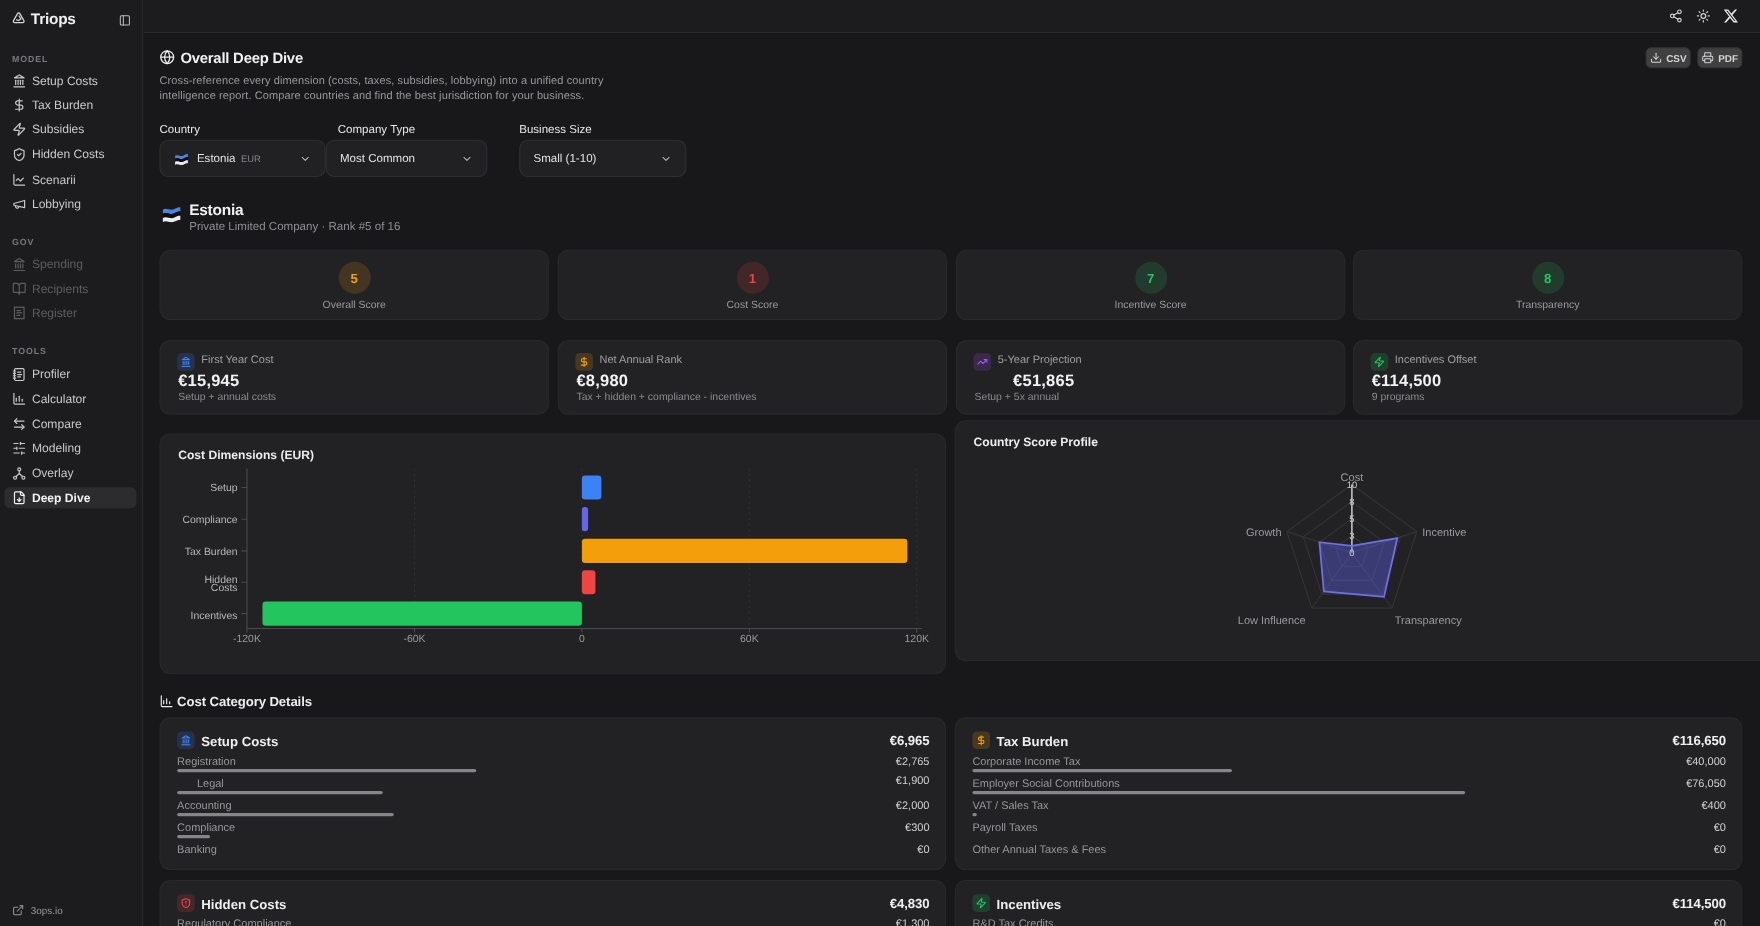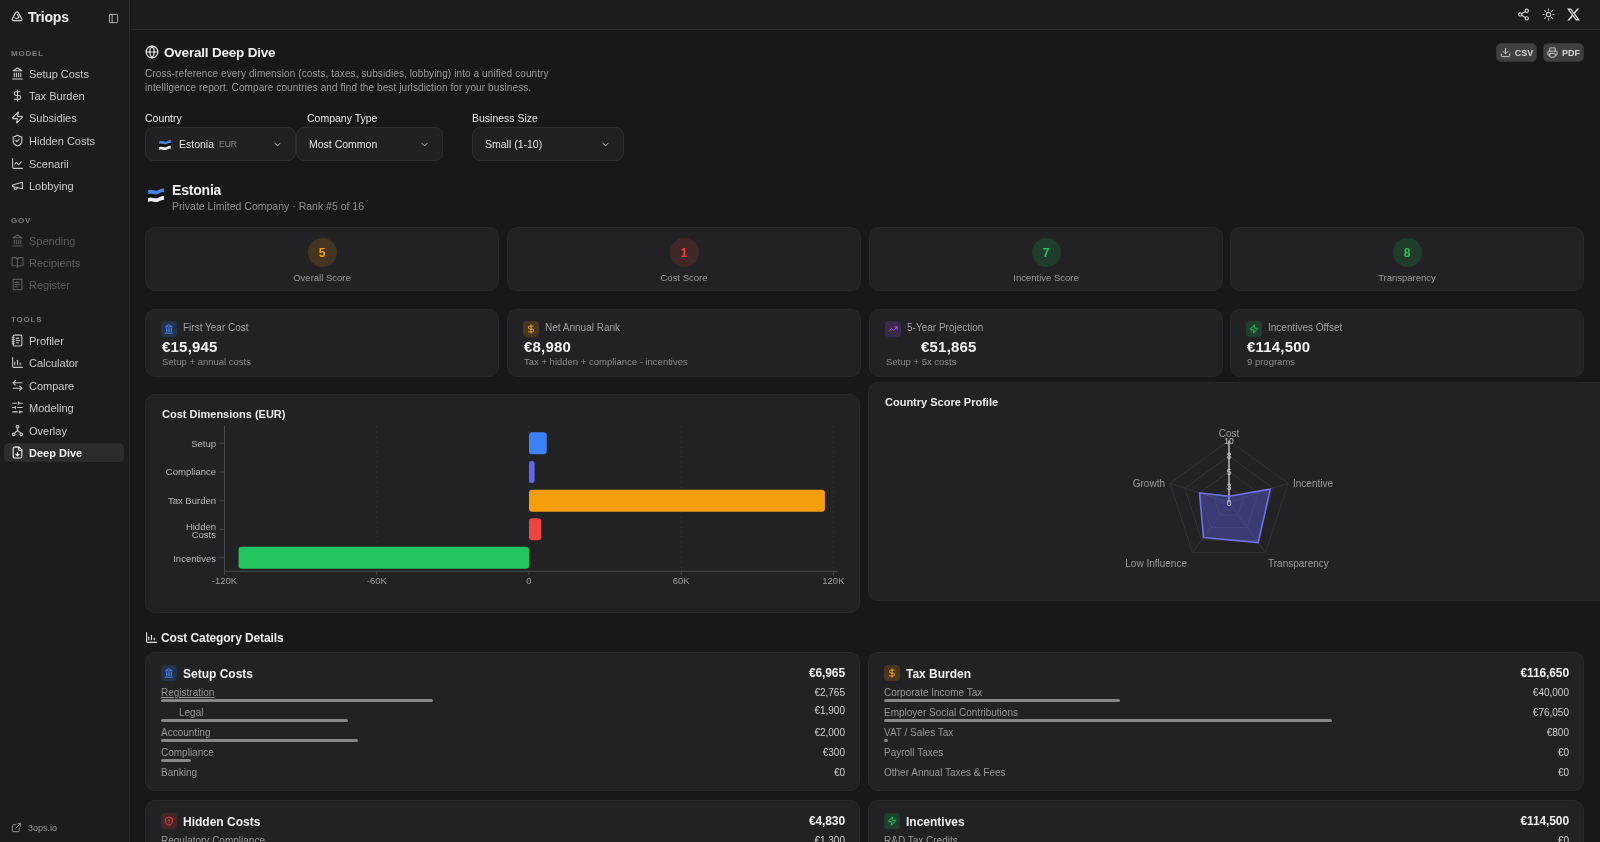--- a/index.html
+++ b/index.html
@@ -273,21 +273,21 @@
     </div>
     <div class="card" style="left:869px;top:309px;width:354px;height:68px;">
       <div class="ico16 abs" style="left:15px;top:11px;background:rgba(168,85,247,0.18);color:#a855f7;">
           <svg width="10" height="10" viewBox="0 0 24 24" fill="none" stroke="currentColor" stroke-width="2.4" stroke-linecap="round" stroke-linejoin="round">
             <polyline points="22 7 13.5 15.5 8.5 10.5 2 17"></polyline>
             <polyline points="16 7 22 7 22 13"></polyline>
           </svg>
         </div>
       <div class="statlbl abs" style="left:37px;top:12px;">5-Year Projection</div>
       <div class="statval abs" style="left:16px;top:28px;margin-left:35px;">€51,865</div>
-      <div class="statsub abs" style="left:16px;top:46px;">Setup + 5x costs</div>
+      <div class="statsub abs" style="left:16px;top:46px;">Setup + 5x annual</div>
     </div>
     <div class="card" style="left:1230px;top:309px;width:354px;height:68px;padding-left:15px;">
       <div class="ico16 abs" style="left:15px;top:11px;background:rgba(34,197,94,0.18);color:#22c55e;">
           <svg width="10" height="10" viewBox="0 0 24 24" fill="none" stroke="currentColor" stroke-width="2.4" stroke-linecap="round" stroke-linejoin="round">
             <path d="M4 14a1 1 0 0 1-.78-1.63l9.9-10.2a.5.5 0 0 1 .86.46l-1.92 6.02A1 1 0 0 0 13 10h7a1 1 0 0 1 .78 1.63l-9.9 10.2a.5.5 0 0 1-.86-.46l1.92-6.02A1 1 0 0 0 11 14z"></path>
           </svg>
         </div>
       <div class="statlbl abs" style="left:37px;top:12px;">Incentives Offset</div>
       <div class="statval abs" style="left:16px;top:28px;">€114,500</div>
       <div class="statsub abs" style="left:16px;top:46px;">9 programs</div>
@@ -383,21 +383,21 @@
             <line x1="3" x2="21" y1="22" y2="22"></line>
             <line x1="6" x2="6" y1="18" y2="11"></line>
             <line x1="10" x2="10" y1="18" y2="11"></line>
             <line x1="14" x2="14" y1="18" y2="11"></line>
             <line x1="18" x2="18" y1="18" y2="11"></line>
             <polygon points="12 2 20 7 4 7"></polygon>
           </svg>
         </div>
       <div class="abs" style="left:37px;top:14px;font-size:12px;font-weight:bold;color:#efeff1;">Setup Costs</div>
       <div class="catval abs" style="right:14px;top:13px;">€6,965</div>
-      <div class="crow-lbl abs" style="left:15px;top:34px;text-decoration:underline;">Registration</div>
+      <div class="crow-lbl abs" style="left:15px;top:34px;">Registration</div>
         <div class="crow-val abs" style="right:14px;top:34px;">€2,765</div>
         <div class="fill" style="left:15px;top:45.5px;width:272px;"></div>
       <div class="crow-lbl abs" style="left:15px;top:54px;padding-left:18px;">Legal</div>
         <div class="crow-val abs" style="right:14px;top:52px;">€1,900</div>
         <div class="fill" style="left:15px;top:65.5px;width:187px;"></div>
       <div class="crow-lbl abs" style="left:15px;top:74px;">Accounting</div>
         <div class="crow-val abs" style="right:14px;top:74px;">€2,000</div>
         <div class="fill" style="left:15px;top:85.5px;width:197px;"></div>
       <div class="crow-lbl abs" style="left:15px;top:94px;">Compliance</div>
         <div class="crow-val abs" style="right:14px;top:94px;">€300</div>
@@ -414,21 +414,21 @@
         </div>
       <div class="abs" style="left:37px;top:14px;font-size:12px;font-weight:bold;color:#efeff1;">Tax Burden</div>
       <div class="catval abs" style="right:14px;top:13px;">€116,650</div>
       <div class="crow-lbl abs" style="left:15px;top:34px;">Corporate Income Tax</div>
         <div class="crow-val abs" style="right:14px;top:34px;">€40,000</div>
         <div class="fill" style="left:15px;top:45.5px;width:236px;"></div>
       <div class="crow-lbl abs" style="left:15px;top:54px;">Employer Social Contributions</div>
         <div class="crow-val abs" style="right:14px;top:54px;">€76,050</div>
         <div class="fill" style="left:15px;top:65.5px;width:448px;"></div>
       <div class="crow-lbl abs" style="left:15px;top:74px;">VAT / Sales Tax</div>
-        <div class="crow-val abs" style="right:14px;top:74px;">€800</div>
+        <div class="crow-val abs" style="right:14px;top:74px;">€400</div>
         <div class="fill" style="left:15px;top:85.5px;width:4px;"></div>
       <div class="crow-lbl abs" style="left:15px;top:94px;">Payroll Taxes</div>
         <div class="crow-val abs" style="right:14px;top:94px;">€0</div>
       <div class="crow-lbl abs" style="left:15px;top:114px;">Other Annual Taxes &amp; Fees</div>
         <div class="crow-val abs" style="right:14px;top:114px;">€0</div>
     </div>
     <div class="card" style="left:145px;top:800px;width:715px;height:139px;">
       <div class="ico16 abs" style="left:15px;top:12px;background:rgba(239,68,68,0.18);color:#ef4444;">
           <svg width="10" height="10" viewBox="0 0 24 24" fill="none" stroke="currentColor" stroke-width="2.4" stroke-linecap="round" stroke-linejoin="round">
             <path d="M20 13c0 5-3.5 7.5-7.66 8.95a1 1 0 0 1-.67-.01C7.5 20.5 4 18 4 13V6a1 1 0 0 1 1-1c2 0 4.5-1.2 6.24-2.72a1 1 0 0 1 1.52 0C14.5 3.8 17 5 19 5a1 1 0 0 1 1 1z"></path>

